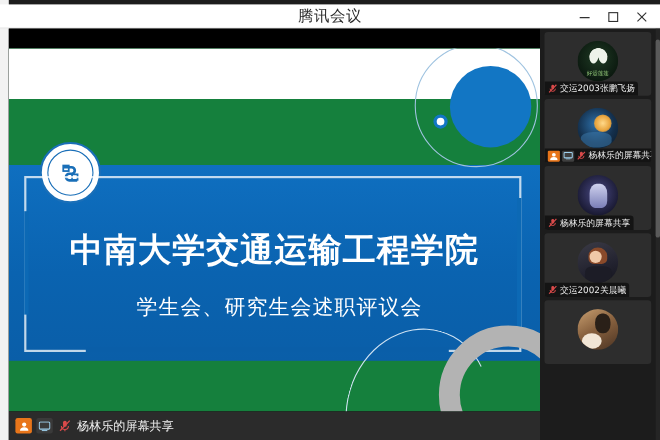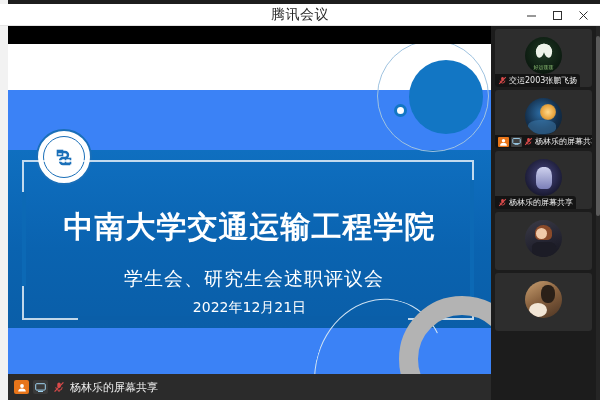--- a/index.html
+++ b/index.html
@@ -51,21 +51,21 @@
   }
 
   
   .share-stage {
     position: absolute; left: 0px; top: 0px; width: 483px; height: 374px;
     background: #000000;
     overflow: hidden;
   }
   .slide {
     position: absolute; left: 0px; top: 18px; width: 483px; height: 330px;
-    background: #3b82f6;
+    background: #15803d;
     overflow: hidden;
   }
 
   
   .slide-blueband {
     position: absolute; left: 0; top: 106px; width: 483px; height: 178px;
     background: linear-gradient(180deg,#0f6fc0 0%, #0a63b0 55%, #0a5ea8 100%);
   }
   .slide-topband {
     position: absolute; left: 0; top: 0; width: 483px; height: 46px;
@@ -295,21 +295,20 @@
         </div>
 
         <div class="slide-frame">
           <div class="frame-notch-l"></div>
           <div class="frame-notch-r"></div>
           <div class="frame-notch-b"></div>
         </div>
 
         <div class="slide-title">中南大学交通运输工程学院</div>
         <div class="slide-sub">学生会、研究生会述职评议会</div>
-        <div class="slide-date">2022年12月21日</div>
 
         <div class="deco-arc-white"></div>
         <div class="deco-bigring-gray"></div>
       </div>
 
       <div class="share-bar">
         <div class="badge-host">
           <svg width="10" height="9" viewBox="0 0 10 9">
               <circle cx="5" cy="3" r="1.9" fill="#fff"></circle>
               <path d="M1.2 8.6 A3.8 3.2 0 0 1 8.8 8.6 Z" fill="#fff"></path>
@@ -408,20 +407,30 @@
       </div>
 
       <div class="tile">
         <div class="avatar">
           <div class="av-anime2">
             <div class="av-blob" style="left:28%;top:14%;width:17px;height:15px;background:#8a4a2a;border-radius:50% 50% 30% 30%;"></div>
             <div class="av-blob" style="left:31%;top:24%;width:11px;height:11px;background:#f0c9a8;border-radius:50%;"></div>
             <div class="av-blob" style="left:18%;top:60%;width:24px;height:16px;background:#1c1c26;border-radius:30% 30% 10% 10%;"></div>
           </div>
         </div>
+        <div class="tile-strip">
+          <div class="mini-mic">
+            <svg width="9" height="9" viewBox="0 0 12 12">
+                <rect x="4.3" y="1.4" width="3.4" height="5.6" rx="1.7" fill="#d94a4a"></rect>
+                <path d="M2.8 6.2 a3.2 3.2 0 0 0 6.4 0" fill="none" stroke="#d94a4a" stroke-width="1.2"></path>
+                <line x1="1.6" y1="10.6" x2="10.4" y2="1.4" stroke="#d94a4a" stroke-width="1.4"></line>
+              </svg>
+          </div>
+          <span class="tile-name">交运2002关晨曦</span>
+        </div>
       </div>
 
       <div class="tile">
         <div class="avatar">
           <div class="av-photo1">
             <div class="av-blob" style="left:42%;top:12%;width:14px;height:18px;background:#2a2018;border-radius:45%;"></div>
             <div class="av-blob" style="left:10%;top:62%;width:18px;height:14px;background:#f2e6d6;border-radius:50%;"></div>
           </div>
         </div>
       </div>

